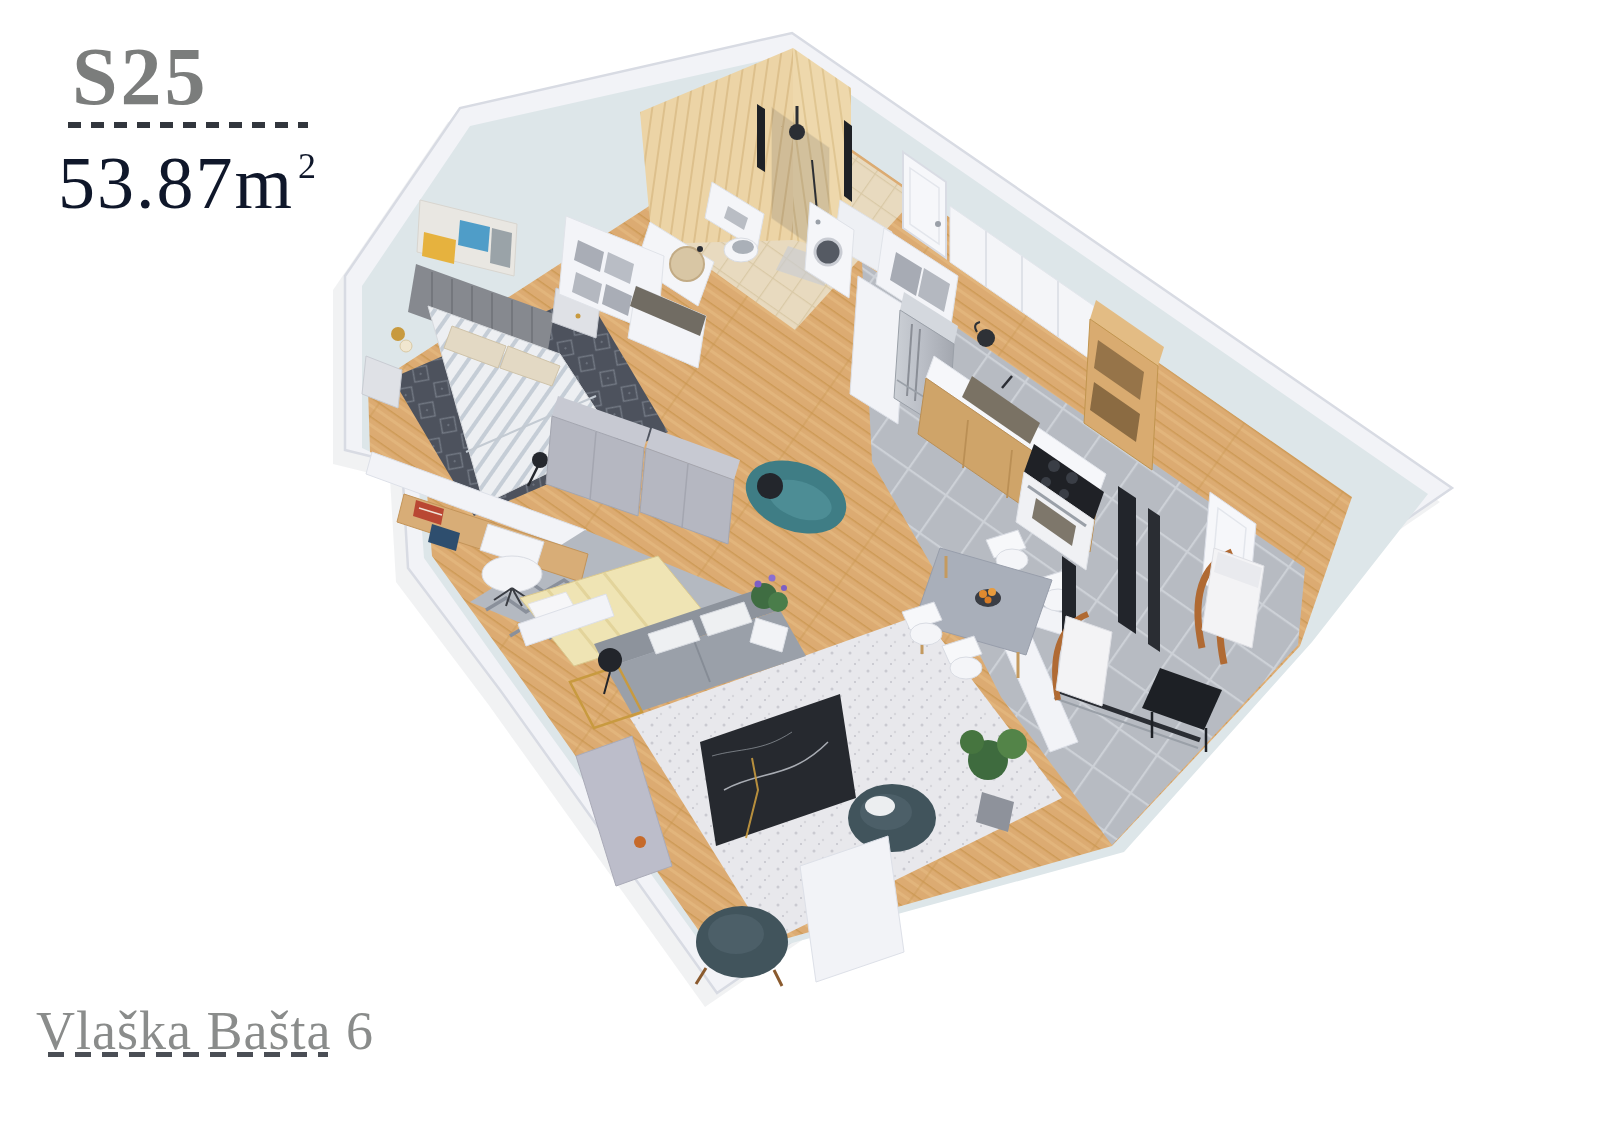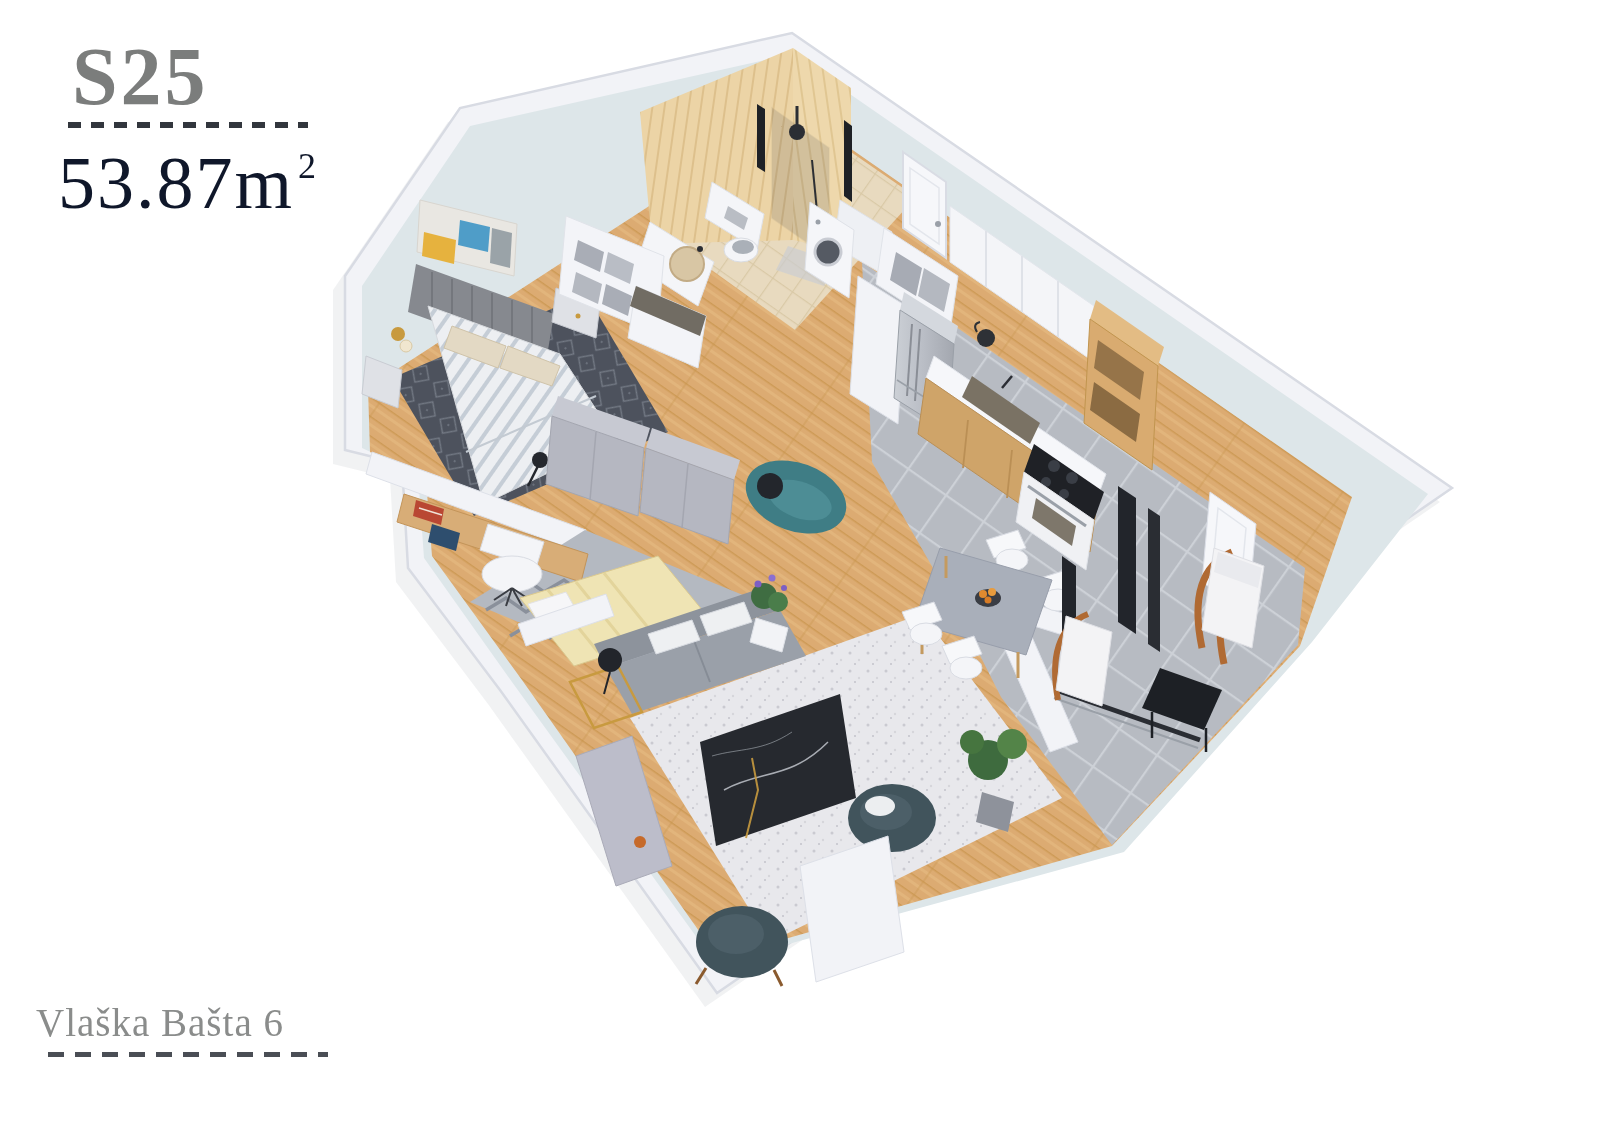--- a/index.html
+++ b/index.html
@@ -4,21 +4,21 @@
 <style>
   html,body{margin:0;padding:0;background:#ffffff;}
   .canvas{position:relative;width:1600px;height:1131px;background:#ffffff;overflow:hidden;
           font-family:"Liberation Serif","DejaVu Serif",serif;}
   .unit-id{position:absolute;left:72px;top:36px;font-size:82px;font-weight:700;
            color:#7b7d7c;letter-spacing:3px;line-height:1;}
   .dash-divider{position:absolute;left:68px;top:122px;width:240px;height:6px;
            background:repeating-linear-gradient(90deg,#32363d 0 13px,transparent 13px 23px);}
   .area{position:absolute;left:58px;top:146px;font-size:74px;color:#0f172a;line-height:1;letter-spacing:2px;}
   .area .exp{font-size:36px;position:relative;top:-30px;left:4px;}
-  .address{position:absolute;left:36px;top:1000px;font-size:39px;color:#8a8c8b;letter-spacing:1px;}
+  .address{position:absolute;left:36px;top:1000px;font-size:54px;color:#8a8c8b;letter-spacing:1px;}
   .address-underline{position:absolute;left:48px;top:1052px;width:280px;height:5px;
            background:repeating-linear-gradient(90deg,#4a4e55 0 16px,transparent 16px 27px);}
   svg.plan{position:absolute;left:0;top:0;}
 </style>
 </head>
 <body>
 
 <div class="canvas">
 
   <div class="unit-id">S25</div>

